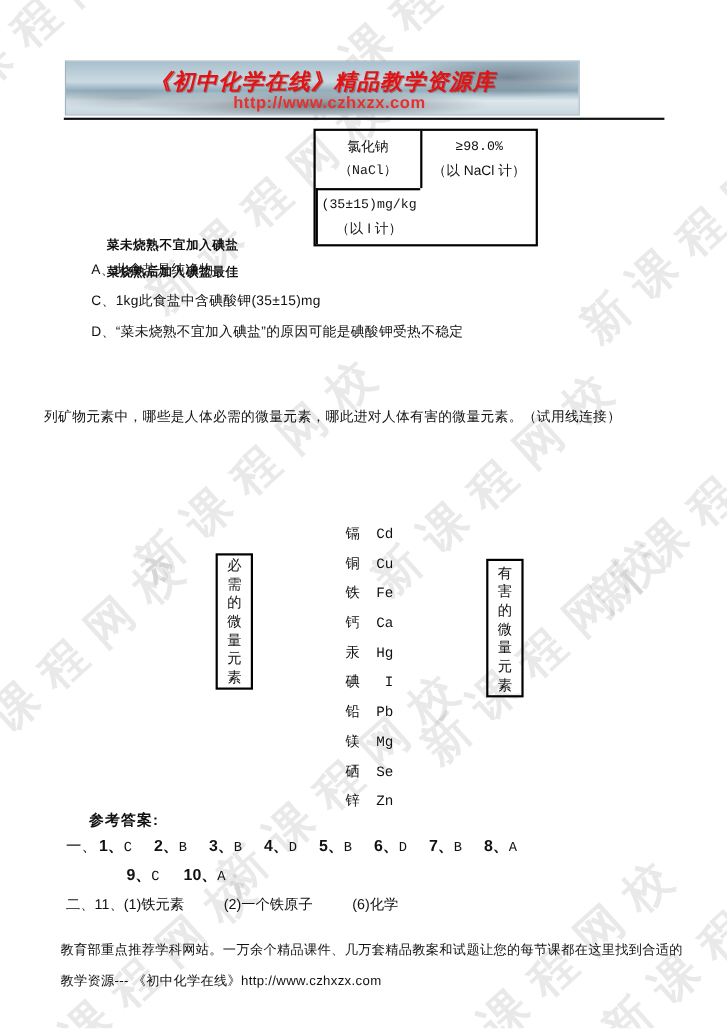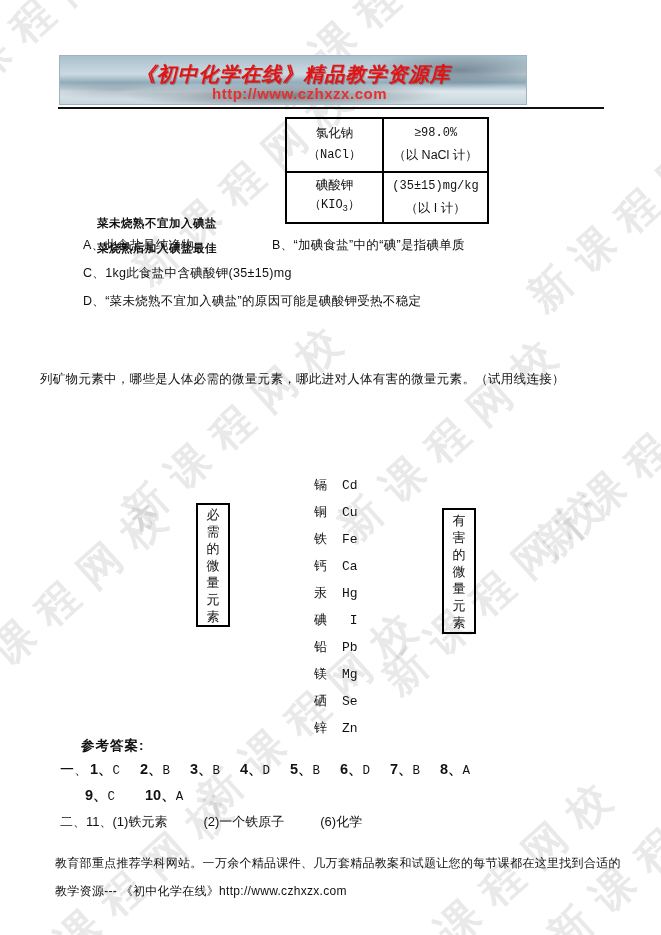--- a/index.html
+++ b/index.html
@@ -75,21 +75,21 @@
   .el-sym{font-family:"Liberation Mono","DejaVu Sans Mono",monospace; font-size:13px; white-space:pre;margin-top:14px;}
 
   
   .ans-head{left:81px; top:737px; font-size:13.5px; font-weight:bold; letter-spacing:1px;}
   .ans-row{display:flex; align-items:baseline; font-size:13px;}
   .row1{left:60px; top:760px;}
   .row2{left:85px; top:786px;}
   .row3{left:60px; top:813px; gap:36px;}
   .ans-sec-label{font-size:14px; margin-right:2px;}
   .ans-item{width:50px;}
-  .ans-item.wide{width:60px;}
+  .ans-item.wide{width:60px;text-align:right;}
   .ans-num{font-weight:bold; font-size:14.5px;}
   .ans-letter{font-family:"Liberation Mono","DejaVu Sans Mono",monospace; font-size:12.5px;}
 
   
   .footer{left:55px; top:849px; width:578px; font-size:12px; line-height:28px; letter-spacing:.3px;}
 </style>
 </head>
 <body>
 
 <div class="page">
@@ -125,38 +125,33 @@
 
     <div class="abs salt-table">
       <div class="cell r1 c1">
         <div>氯化钠</div>
         <div class="latin">（NaCl）</div>
       </div>
       <div class="cell r1 c2">
         <div class="latin">≥98.0%</div>
         <div>（以 NaCl 计）</div>
       </div>
-      <div class="cell r2 c1">
-        <div>碘酸钾</div>
-        <div class="latin"><span>（KIO</span><sub class="fsub">3</sub><span>）</span></div>
-      </div>
       <div class="cell r2 c2">
         <div class="latin">(35±15)mg/kg</div>
         <div>（以 I 计）</div>
       </div>
     </div>
 
     <div class="abs doc-text" style="left:83px;  top:237px;">A、此食盐是纯净物</div>
-    <div class="abs doc-text" style="left:272px; top:237px;">B、“加碘食盐”中的“碘”是指碘单质</div>
     <div class="abs doc-text" style="left:83px;  top:265px;">C、1kg此食盐中含碘酸钾(35±15)mg</div>
     <div class="abs doc-text" style="left:83px;  top:293px;">D、“菜未烧熟不宜加入碘盐”的原因可能是碘酸钾受热不稳定</div>
 
     <div class="abs doc-text" style="left:40px; top:371px;">列矿物元素中，哪些是人体必需的微量元素，哪此进对人体有害的微量元素。（试用线连接）</div>
 
-    <div class="abs vbox" style="left:196px; top:503px; width:30px; height:120px;">
+    <div class="abs vbox" style="left:196px; top:503px; width:30px; height:120px;font-family:Liberation Mono, monospace;">
       <div class="vbox-inner">必需的微量元素</div>
     </div>
     <div class="abs vbox" style="left:442px; top:508px; width:30px; height:122px;">
       <div class="vbox-inner">有害的微量元素</div>
     </div>
 
     <div class="abs elements">
       <div class="el-row"><span class="el-cn">镉</span><span class="el-sym">Cd</span></div>
       <div class="el-row"><span class="el-cn">铜</span><span class="el-sym">Cu</span></div>
       <div class="el-row"><span class="el-cn">铁</span><span class="el-sym">Fe</span></div>

